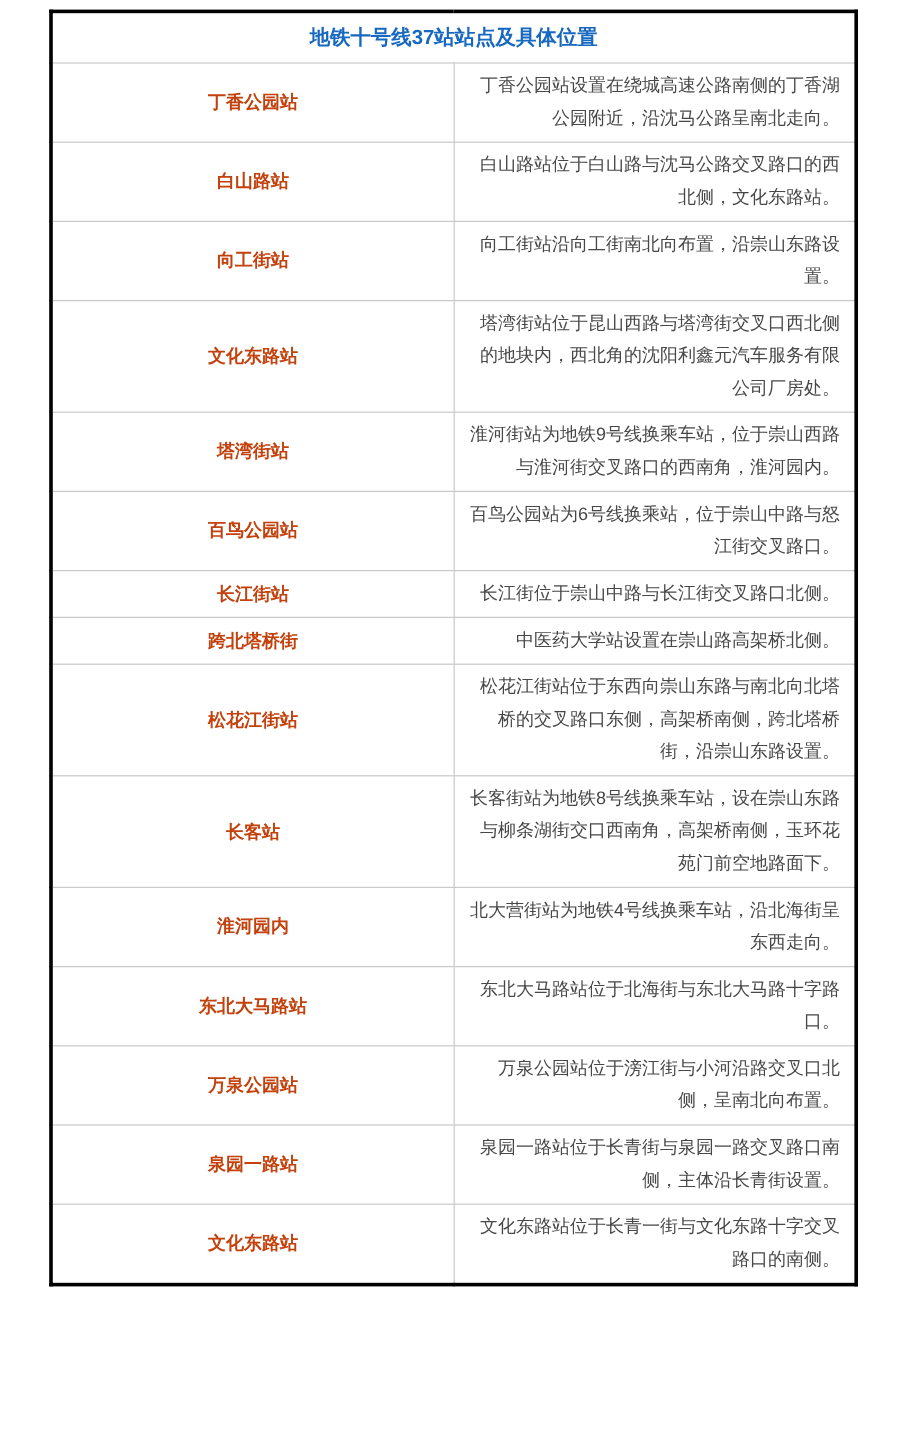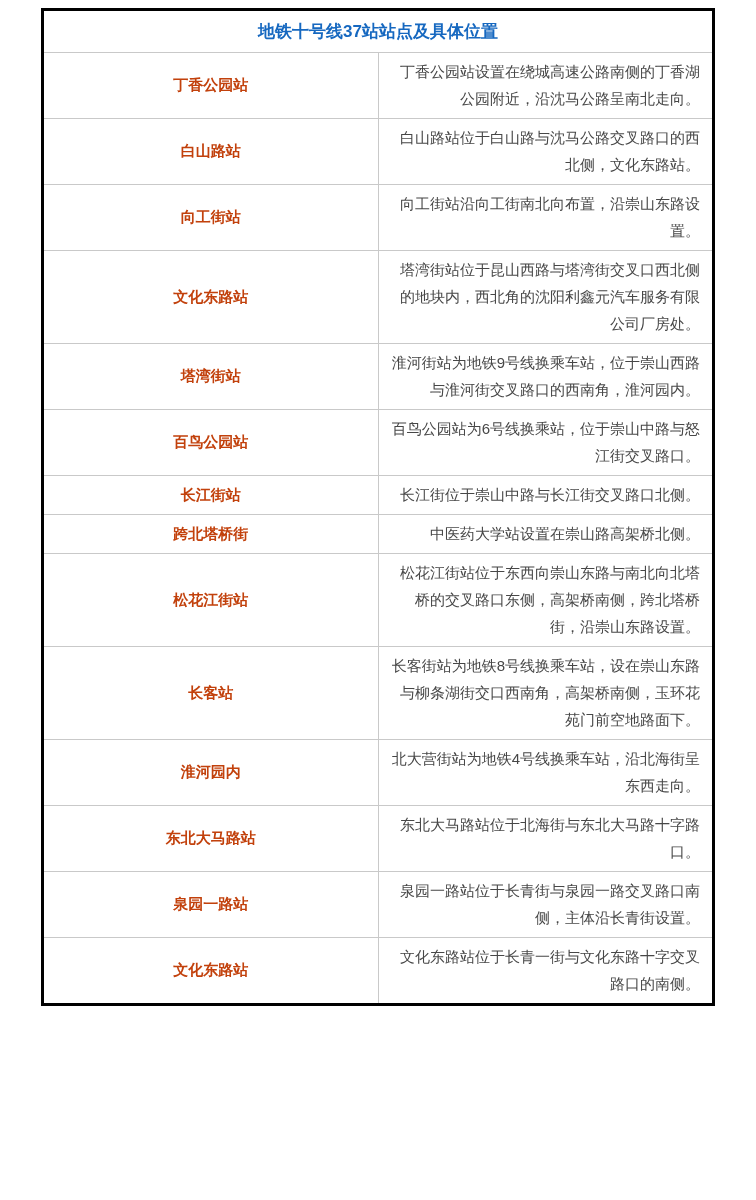--- a/index.html
+++ b/index.html
@@ -102,20 +102,24 @@
     </tr>
     <tr>
       <td class="station-cell">淮河园内</td>
       <td class="desc-cell">北大营街站为地铁4号线换乘车站，沿北海街呈东西走向。</td>
     </tr>
     <tr>
       <td class="station-cell">东北大马路站</td>
       <td class="desc-cell">东北大马路站位于北海街与东北大马路十字路口。</td>
     </tr>
     <tr>
+      <td class="station-cell">万泉公园站</td>
+      <td class="desc-cell">万泉公园站位于滂江街与小河沿路交叉口北侧，呈南北向布置。</td>
+    </tr>
+    <tr>
       <td class="station-cell">泉园一路站</td>
       <td class="desc-cell">泉园一路站位于长青街与泉园一路交叉路口南侧，主体沿长青街设置。</td>
     </tr>
     <tr>
       <td class="station-cell">文化东路站</td>
       <td class="desc-cell">文化东路站位于长青一街与文化东路十字交叉路口的南侧。</td>
     </tr>
 
   </tbody>
     </table>

